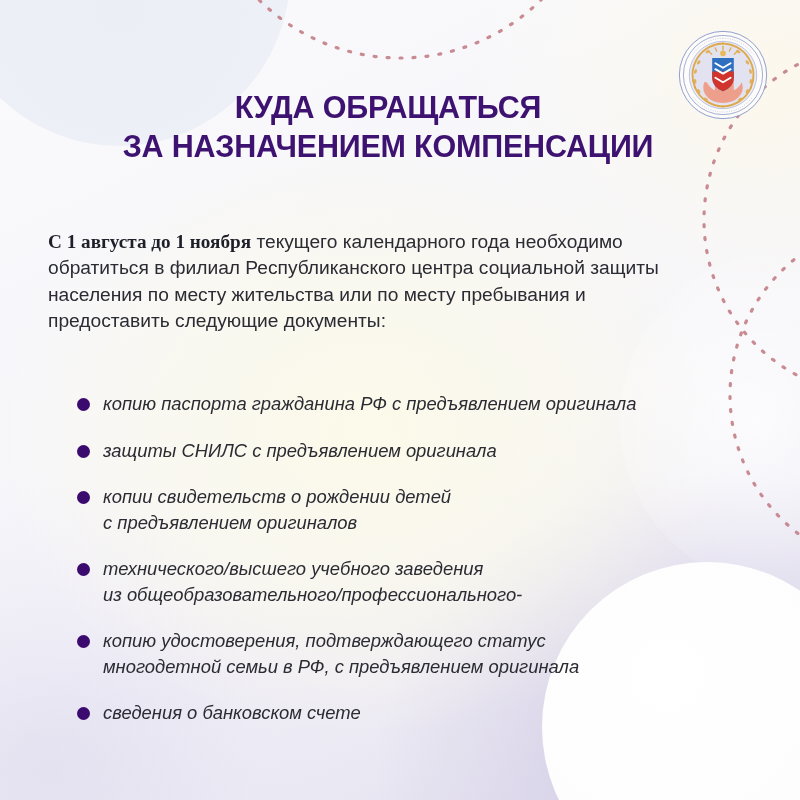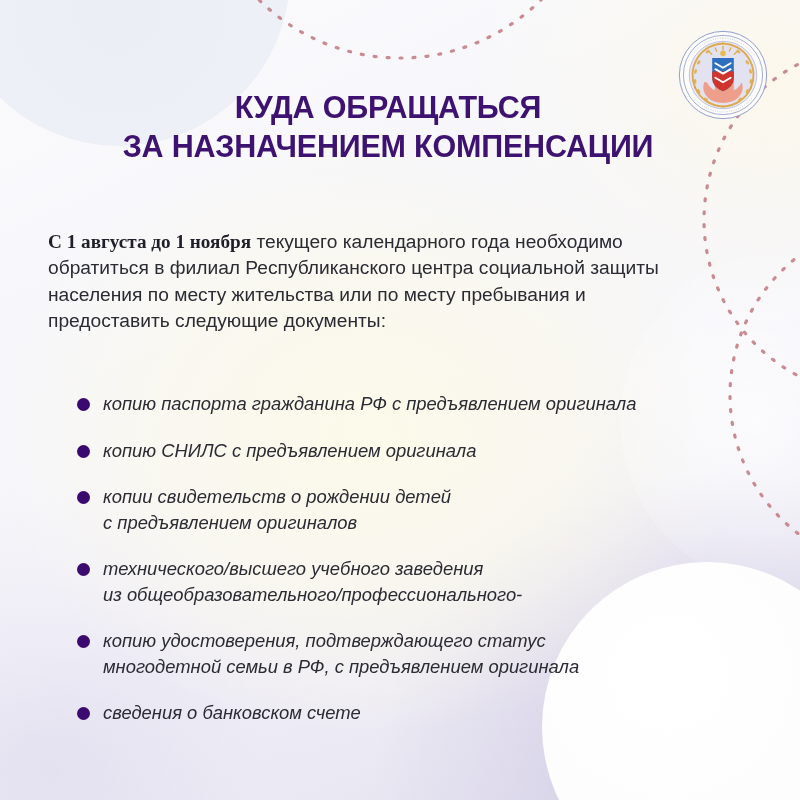--- a/index.html
+++ b/index.html
@@ -198,21 +198,21 @@
 
     <ul class="doclist">
 
       <li>
         <span class="bullet-dot"></span>
         <span class="li-line">копию паспорта  гражданина РФ с предъявлением оригинала</span>
       </li>
 
       <li>
         <span class="bullet-dot"></span>
-        <span class="li-line">копию СНИЛС с предъявлением оригинала</span>
+        <span class="li-line">защиты СНИЛС с предъявлением оригинала</span>
       </li>
 
       <li>
         <span class="bullet-dot"></span>
         <span class="li-line">копии свидетельств о рождении детей</span>
         <span class="li-line">с предъявлением оригиналов</span>
       </li>
 
       <li>
         <span class="bullet-dot"></span>

